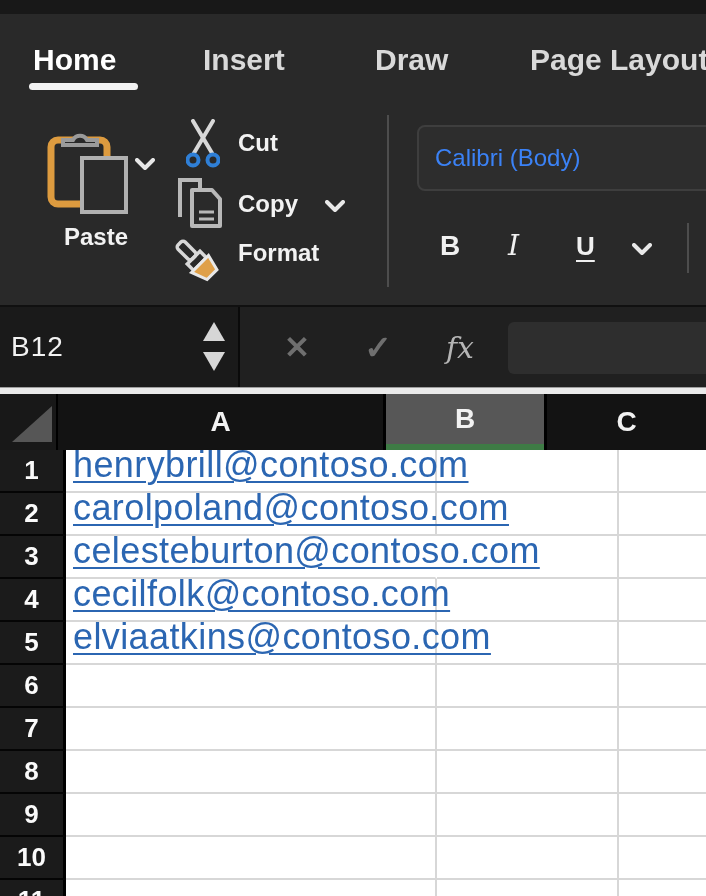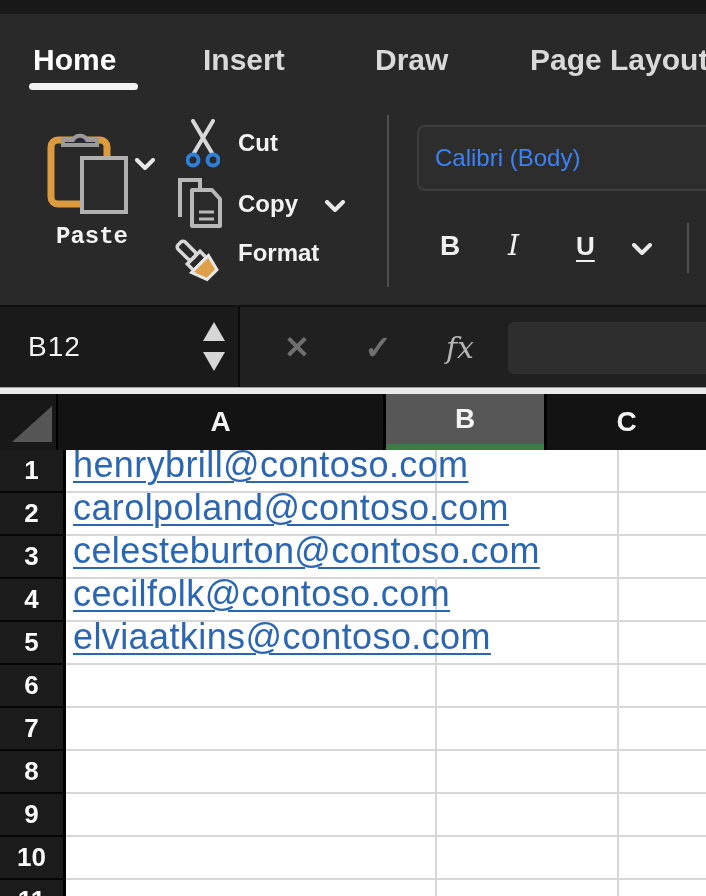--- a/index.html
+++ b/index.html
@@ -26,21 +26,21 @@
     display:flex; align-items:center; padding-left:16px; }
   .font-field span { font-size:24px; color:#3b82f6; }
 
   .bld { position:absolute; font-size:28px; font-weight:700; color:#f0f0f0; }
   .ita { position:absolute; font-size:28px; font-style:italic; font-family:"DejaVu Serif", serif; color:#f0f0f0; }
   .und { position:absolute; font-size:26px; font-weight:600; color:#f0f0f0; text-decoration:underline; text-decoration-thickness:2px; text-underline-offset:5px; }
 
   
   .formula-row { position:absolute; left:0; top:305px; width:706px; height:82px; background:#202020; border-top:2px solid #101010; }
   .namebox { position:absolute; left:0; top:0; width:238px; height:80px; background:#1a1a1a; display:flex; align-items:center; }
-  .namebox .ref { margin-left:28px; font-size:28px; font-weight:500; color:#f2f2f2; letter-spacing:1px; }
+  .namebox .ref { margin-left:11px; font-size:28px; font-weight:500; color:#f2f2f2; letter-spacing:1px; }
   .stepper { position:absolute; left:203px; top:0; width:24px; height:80px; }
   .tri-up   { position:absolute; left:0; top:15px; width:0; height:0; border-left:11px solid transparent; border-right:11px solid transparent; border-bottom:19px solid #d6d6d6; }
   .tri-down { position:absolute; left:0; top:45px; width:0; height:0; border-left:11px solid transparent; border-right:11px solid transparent; border-top:19px solid #d6d6d6; }
   .fb-divider { position:absolute; left:238px; top:0; width:2px; height:80px; background:#0a0a0a; }
   .fb-glyph { position:absolute; top:0; height:80px; display:flex; align-items:center; justify-content:center; color:#6f6f6f; }
   .fb-x  { left:272px; width:50px; font-size:31px; font-weight:600; }
   .fb-ok { left:350px; width:56px; font-size:33px; font-weight:600; }
   .fb-fx { left:430px; width:60px; font-size:30px; font-style:italic; font-family:"DejaVu Serif", serif; color:#b5b5b5; }
   .fb-field { position:absolute; left:508px; top:15px; width:260px; height:52px; background:#2e2e2e; border-radius:6px; color:#e8e8e8; font-size:24px; padding:0 10px; line-height:50px; }
 
@@ -96,21 +96,21 @@
           <path d="M17 22 v-5 h10 a8 8 0 0 1 14 0 h10 v5 z" fill="#292929" stroke="#9a9a9a" stroke-width="4"></path>
           <rect x="36" y="35" width="44" height="54" fill="#2a2a2a" stroke="#b0b0b0" stroke-width="4"></rect>
         </svg>
       </span>
     </div>
     <div class="r-abs" style="left:135px; top:55px;">
       <svg width="20" height="13" viewBox="0 0 20 13">
           <polyline points="2,2 10,10 18,2" fill="none" stroke="#e8e8e8" stroke-width="4" stroke-linecap="round" stroke-linejoin="round"></polyline>
         </svg>
     </div>
-    <div class="r-abs r-label" style="left:56px; top:120px;font-family:Liberation Mono, monospace;">Paste</div>
+    <div class="r-abs r-label" style="left:64px; top:120px;">Paste</div>
 
     <div class="r-abs" style="left:186px; top:16px;">
       <span>
         <svg width="34" height="50" viewBox="0 0 34 50">
           <line x1="7" y1="2" x2="26" y2="34" stroke="#d8d8d8" stroke-width="4" stroke-linecap="round"></line>
           <line x1="27" y1="2" x2="8" y2="34" stroke="#d8d8d8" stroke-width="4" stroke-linecap="round"></line>
           <circle cx="7" cy="41" r="5.5" fill="none" stroke="#2f7fd6" stroke-width="4"></circle>
           <circle cx="27" cy="41" r="5.5" fill="none" stroke="#2f7fd6" stroke-width="4"></circle>
         </svg>
       </span>

